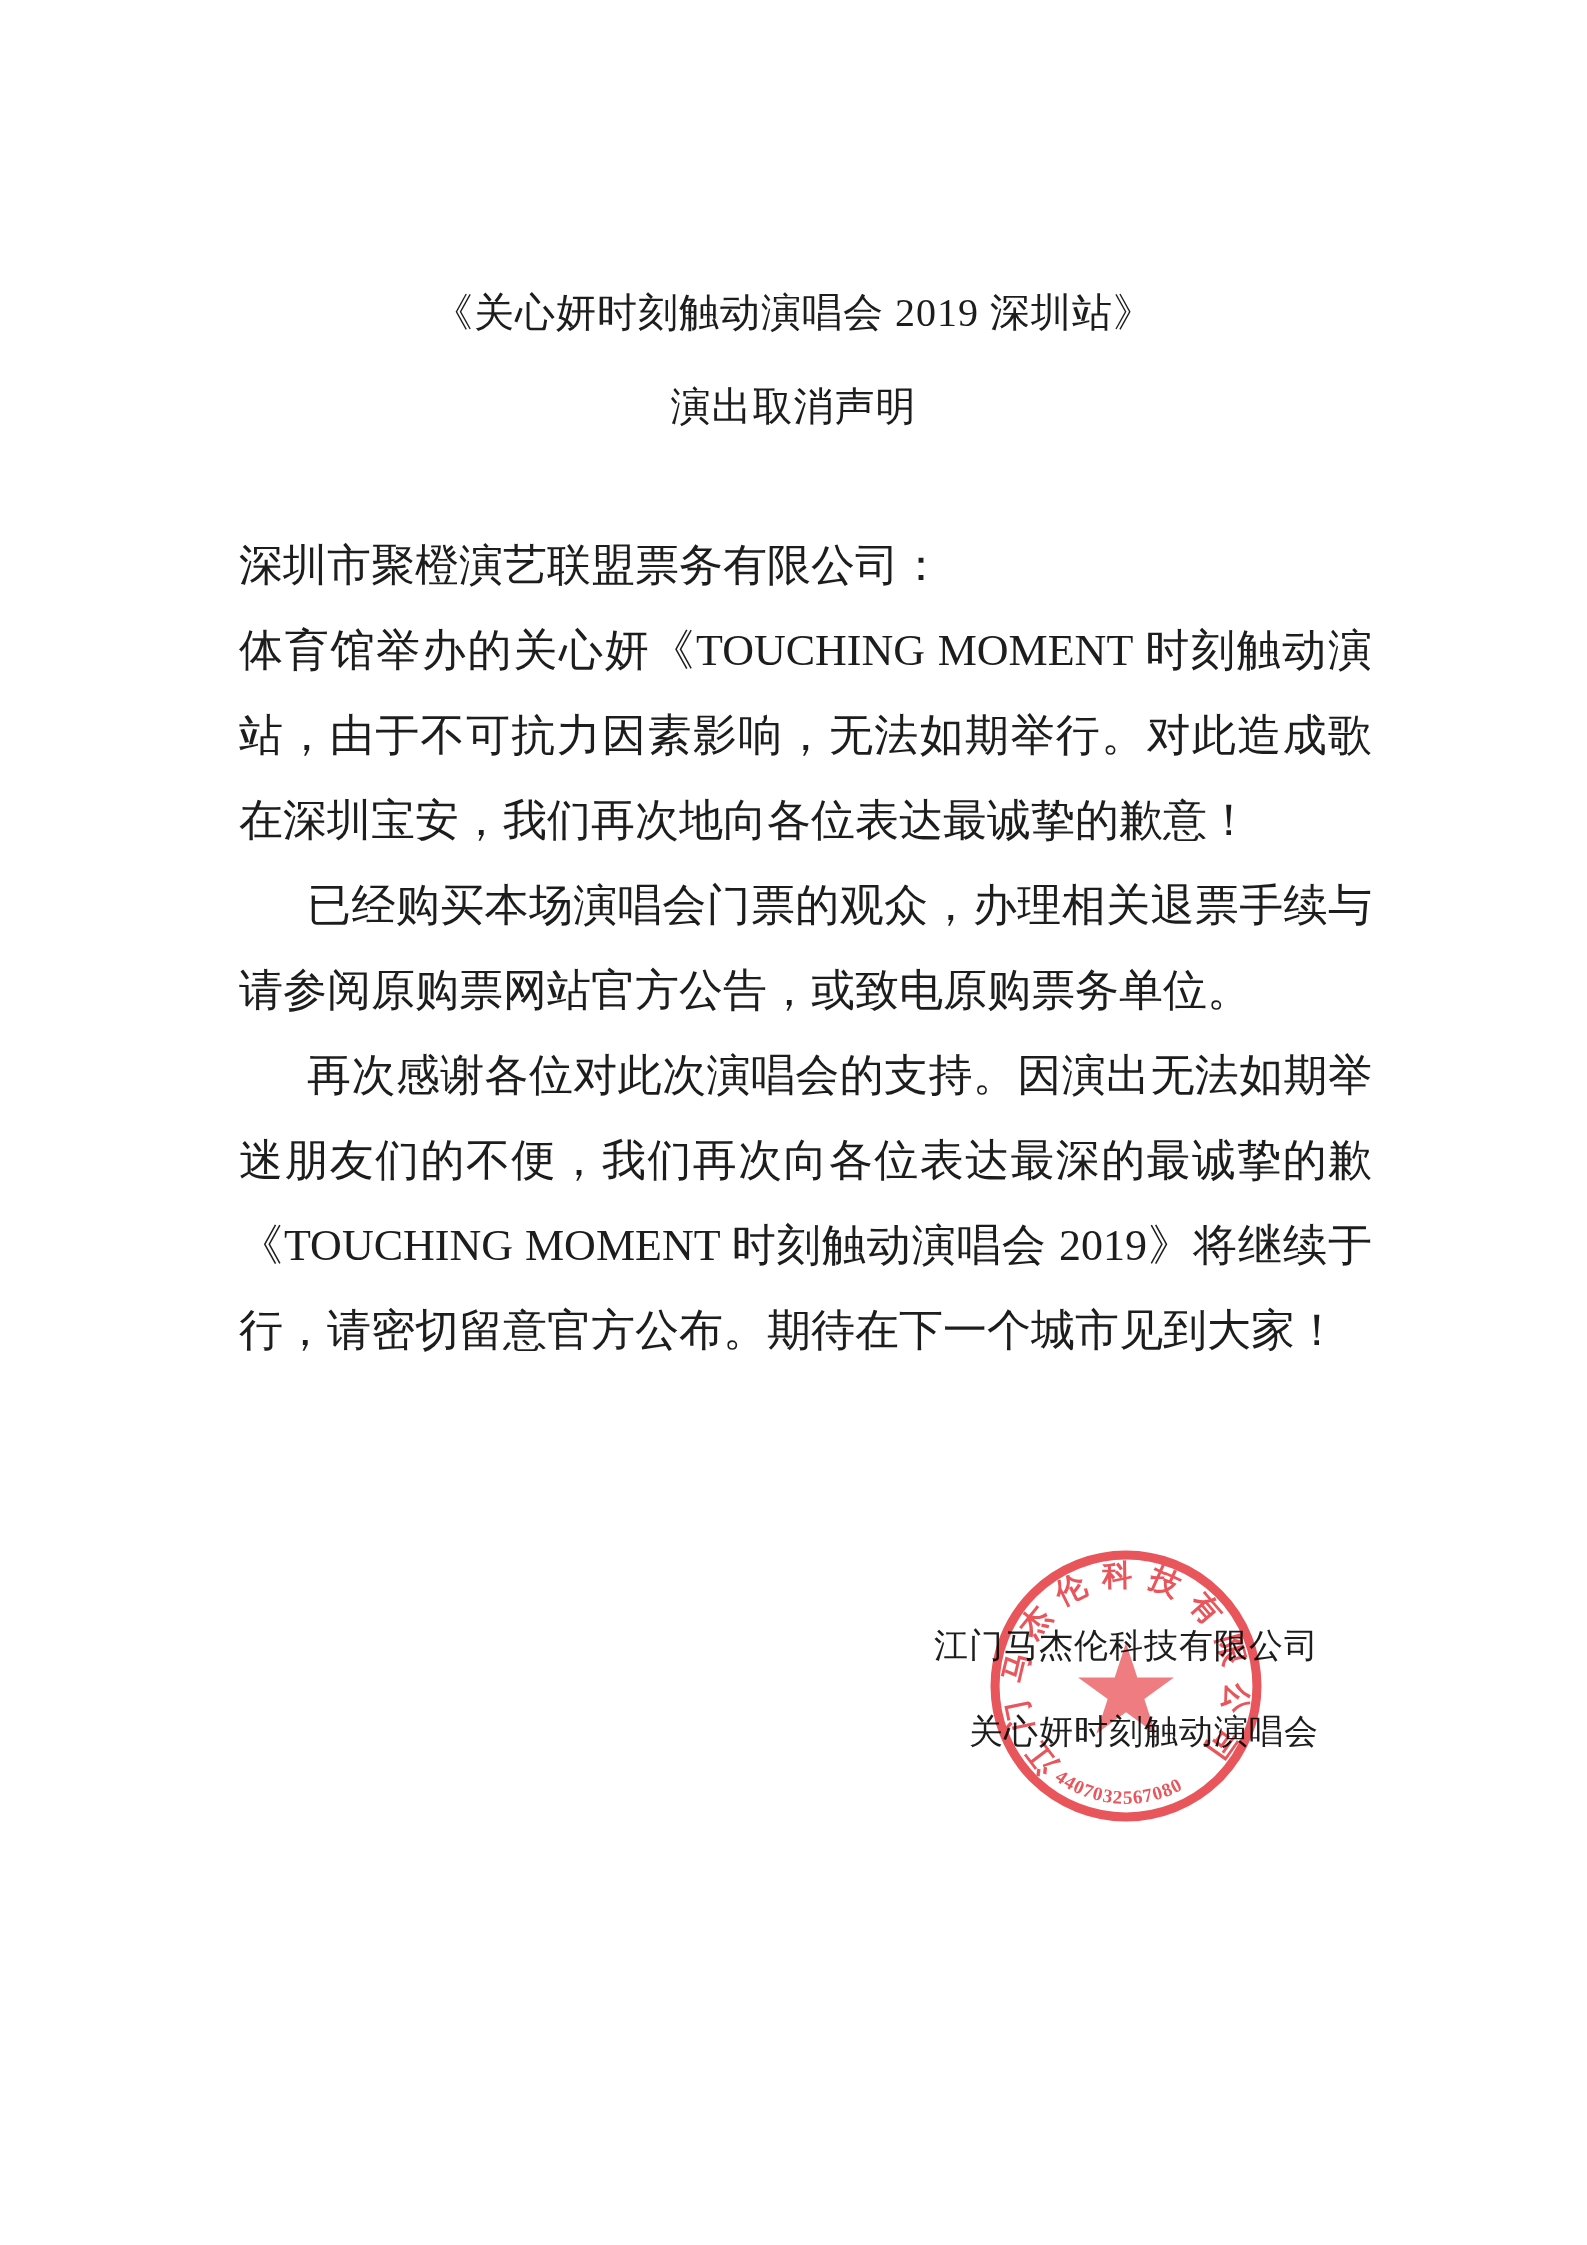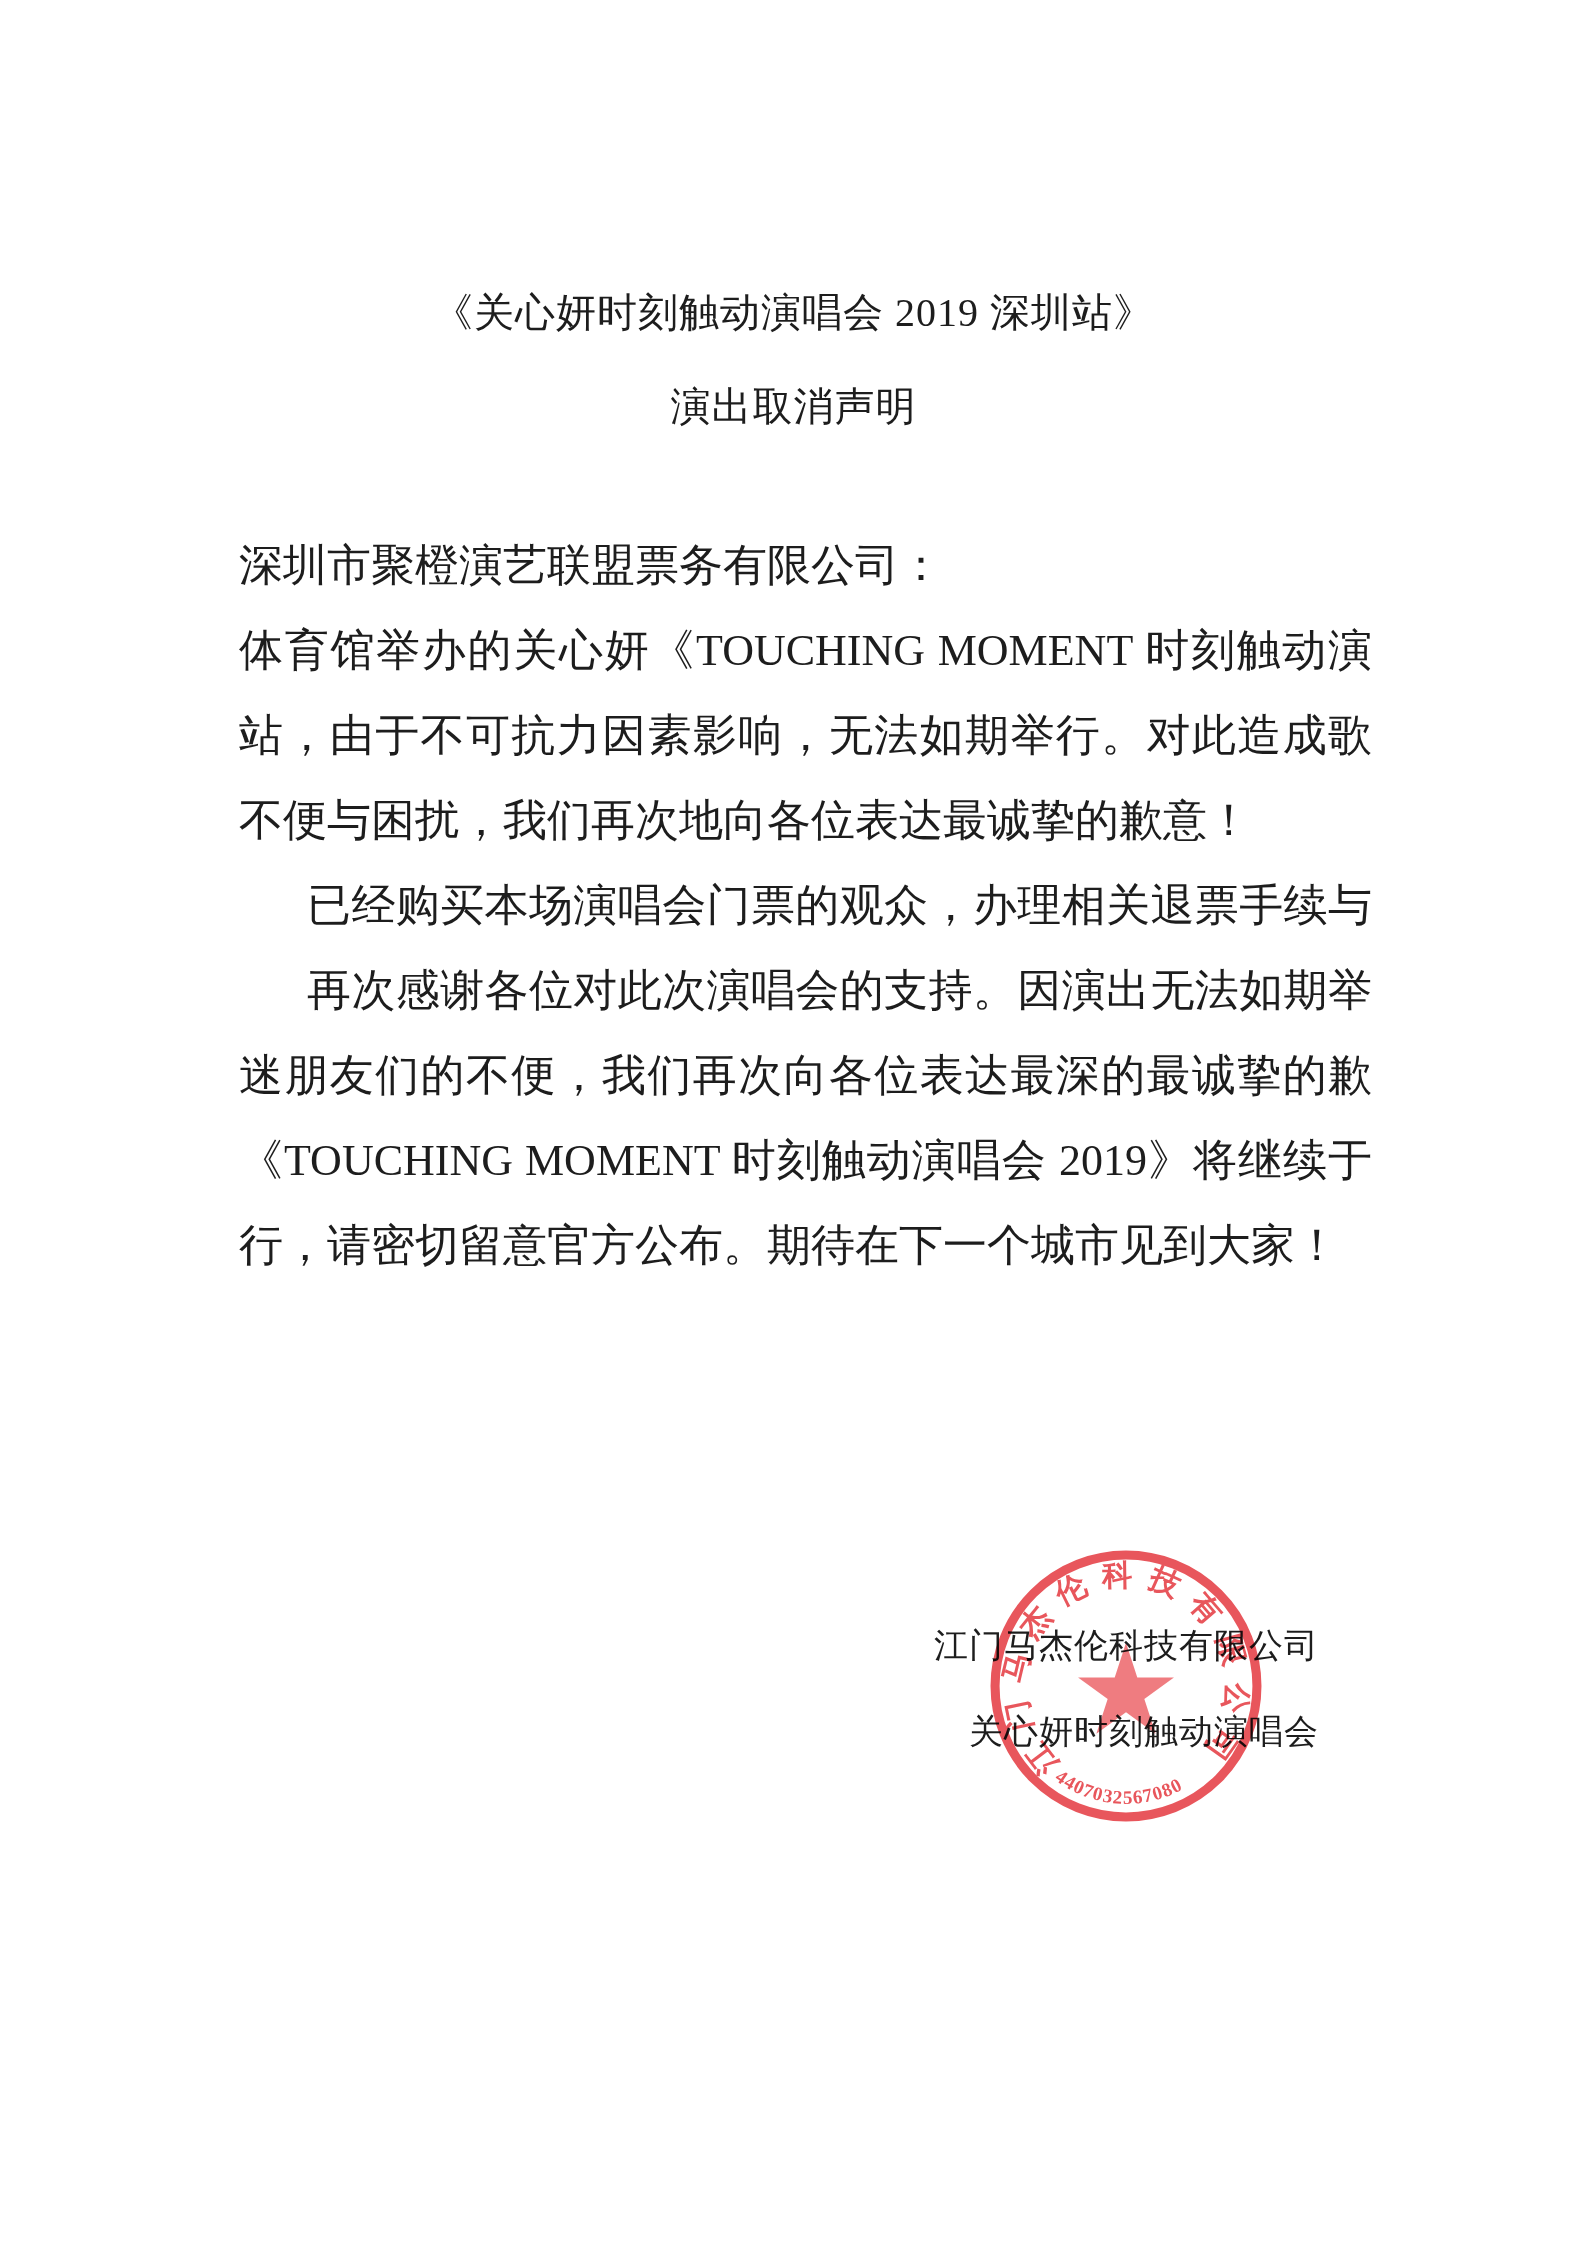--- a/index.html
+++ b/index.html
@@ -60,22 +60,23 @@
 <div class="page">
 
   <h1 class="title" id="title1">《关心妍时刻触动演唱会 2019 深圳站》</h1>
 
   <h2 class="title" id="title2">演出取消声明</h2>
 
   <div id="body">
       <div class="line">深圳市聚橙演艺联盟票务有限公司：</div>
       <div class="line just">体育馆举办的关心妍《TOUCHING MOMENT 时刻触动演唱会 2010》深圳</div>
       <div class="line just">站，由于不可抗力因素影响，无法如期举行。对此造成歌迷朋友们的</div>
-      <div class="line">不便与困扰，我们再次地向各位表达最诚挚的歉意！</div>
+      <div class="line">在深圳宝安，我们再次地向各位表达最诚挚的歉意！</div>
       <div class="line indent just">已经购买本场演唱会门票的观众，办理相关退票手续与具体流程</div>
+      <div class="line">请参阅原购票网站官方公告，或致电原购票务单位。</div>
       <div class="line indent just">再次感谢各位对此次演唱会的支持。因演出无法如期举行造成歌</div>
       <div class="line just">迷朋友们的不便，我们再次向各位表达最深的最诚挚的歉意。关心妍</div>
       <div class="line just">《TOUCHING MOMENT 时刻触动演唱会 2019》将继续于中国其他城市举</div>
       <div class="line">行，请密切留意官方公布。期待在下一个城市见到大家！</div>
     </div>
 
   <div class="signature">
     <div class="sig-line">江门马杰伦科技有限公司</div>
     <div class="sig-line">关心妍时刻触动演唱会</div>
   </div>

